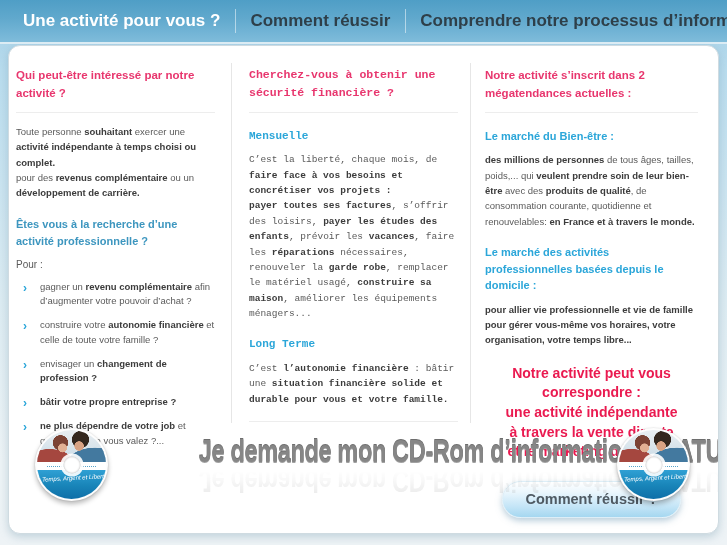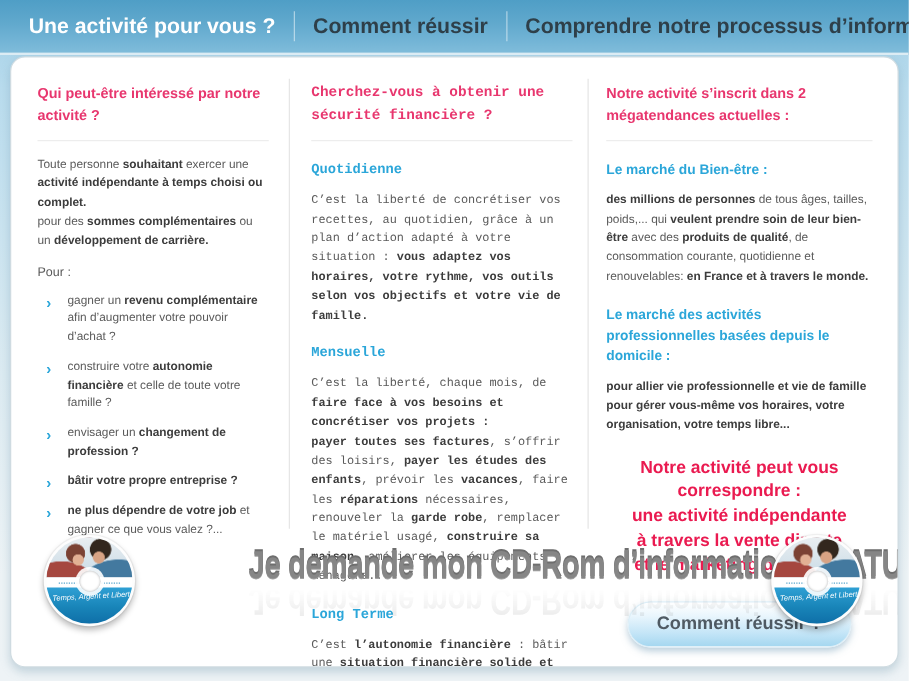--- a/index.html
+++ b/index.html
@@ -28,21 +28,21 @@
   }
 
   
   .card {
     position:absolute; left:8px; top:45px; width:711px; height:489px;
     background:#ffffff; border-radius:12px; border:1px solid #cfdbe1;
     box-shadow:0 3px 8px rgba(110,150,170,.35); overflow:hidden; z-index:2;
   }
   .cols { display:flex; height:377px; padding-top:17px; }
   .col { height:100%; }
-  .col-1 { width:223px; padding:0 16px 0 21px; border-right:1px solid #e6e6e6; }
+  .col-1 { width:223px; padding:0 16px 0 7px; border-right:1px solid #e6e6e6; }
   .col-2 { width:239px; padding:0 12px 0 17px; border-right:1px solid #e6e6e6;font-family:Liberation Mono, monospace; }
   .col-3 { flex:1; padding:0 20px 0 14px; }
 
   h2.pink {
     color:#e8366e; font-size:11.5px; font-weight:bold;
     margin:3px 0 0; line-height:1.6;
   }
   .hrule { border:0; border-top:1px solid #ededed; margin:9px 0 11px; }
   .hrule.end-rule { margin-top:14px; }
   h3.blue { color:#2ba6d9; font-size:11px; font-weight:bold; margin:15px 0 8px; line-height:1.5; }
@@ -153,21 +153,22 @@
     <span>Qui sommes nous ?</span>
   </div>
   </nav>
 
 <div class="card">
   <div class="cols">
 
     <div class="col col-1">
       <h2 class="pink">Qui peut-être intéressé par notre activité ?</h2>
       <hr class="hrule">
-      <p class="body">Toute personne <b>souhaitant</b> exercer une <b>activité indépendante à temps choisi ou complet.</b><br>pour des <b>sommes complémentaires</b> ou un <b>développement de carrière.</b></p>
+      <p class="body">Toute personne <b>souhaitant</b> exercer une <b>activité indépendante à temps choisi ou complet.</b><br>pour des <b>revenus complémentaire</b> ou un <b>développement de carrière.</b></p>
+      <h3 class="steel">Êtes vous à la recherche d’une activité professionnelle ?</h3>
       <div class="pour">Pour :</div>
       <ul class="bullets">
           <li>
         <span class="chev">›</span>
         <span>gagner un <b>revenu complémentaire</b> afin d’augmenter votre pouvoir d’achat ?</span>
       </li>
           <li>
         <span class="chev">›</span>
         <span>construire votre <b>autonomie financière</b> et celle de toute votre famille ?</span>
       </li>
@@ -183,24 +184,20 @@
         <span class="chev">›</span>
         <span><b>ne plus dépendre de votre job</b> et gagner ce que vous valez ?...</span>
       </li>
         </ul>
     </div>
 
     <div class="col col-2">
       <h2 class="pink">Cherchez-vous à obtenir une sécurité financière ?</h2>
       <hr class="hrule">
       <div id="col2-sections">
-          <div>
-        <h3 class="blue">Quotidienne</h3>
-        <p class="body">C’est la liberté de concrétiser vos recettes, au quotidien, grâce à un plan d’action adapté à votre situation : <b>vous adaptez vos horaires, votre rythme, vos outils selon vos objectifs et votre vie de famille.</b></p>
-      </div>
           <div>
         <h3 class="blue">Mensuelle</h3>
         <p class="body">C’est la liberté, chaque mois, de <b>faire face à vos besoins et concrétiser vos projets :</b><br><b>payer toutes ses factures</b>, s’offrir des loisirs, <b>payer les études des enfants</b>, prévoir les <b>vacances</b>, faire les <b>réparations</b> nécessaires, renouveler la <b>garde robe</b>, remplacer le matériel usagé, <b>construire sa maison</b>, améliorer les équipements ménagers...</p>
       </div>
           <div>
         <h3 class="blue">Long Terme</h3>
         <p class="body">C’est <b>l’autonomie financière</b> : bâtir une <b>situation financière solide et durable pour vous et votre famille.</b></p>
       </div>
         </div>
       <hr class="hrule end-rule">

